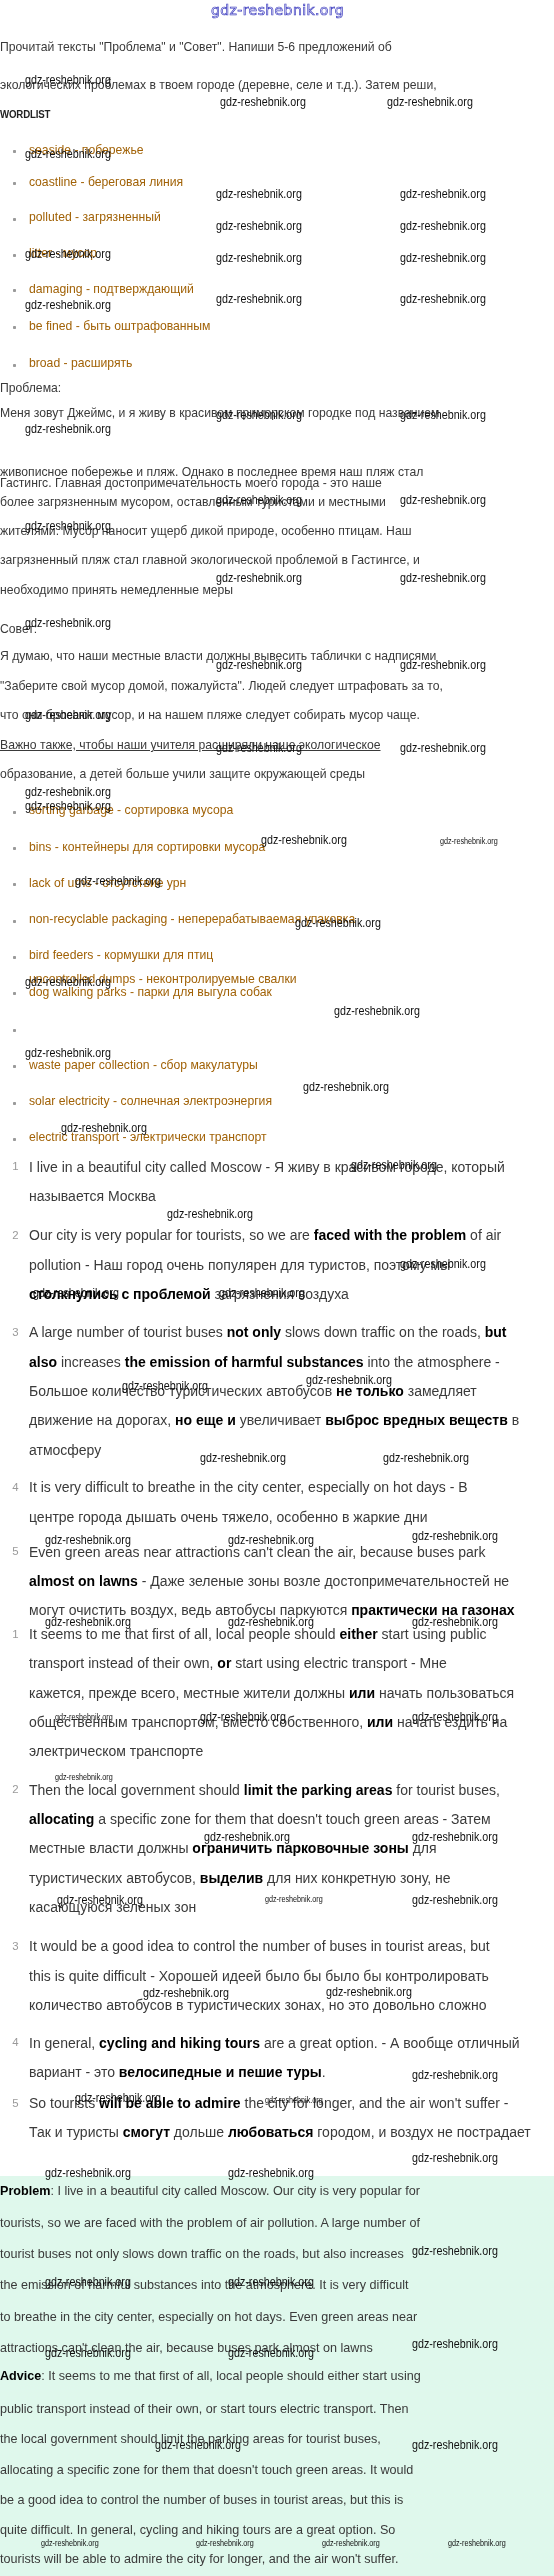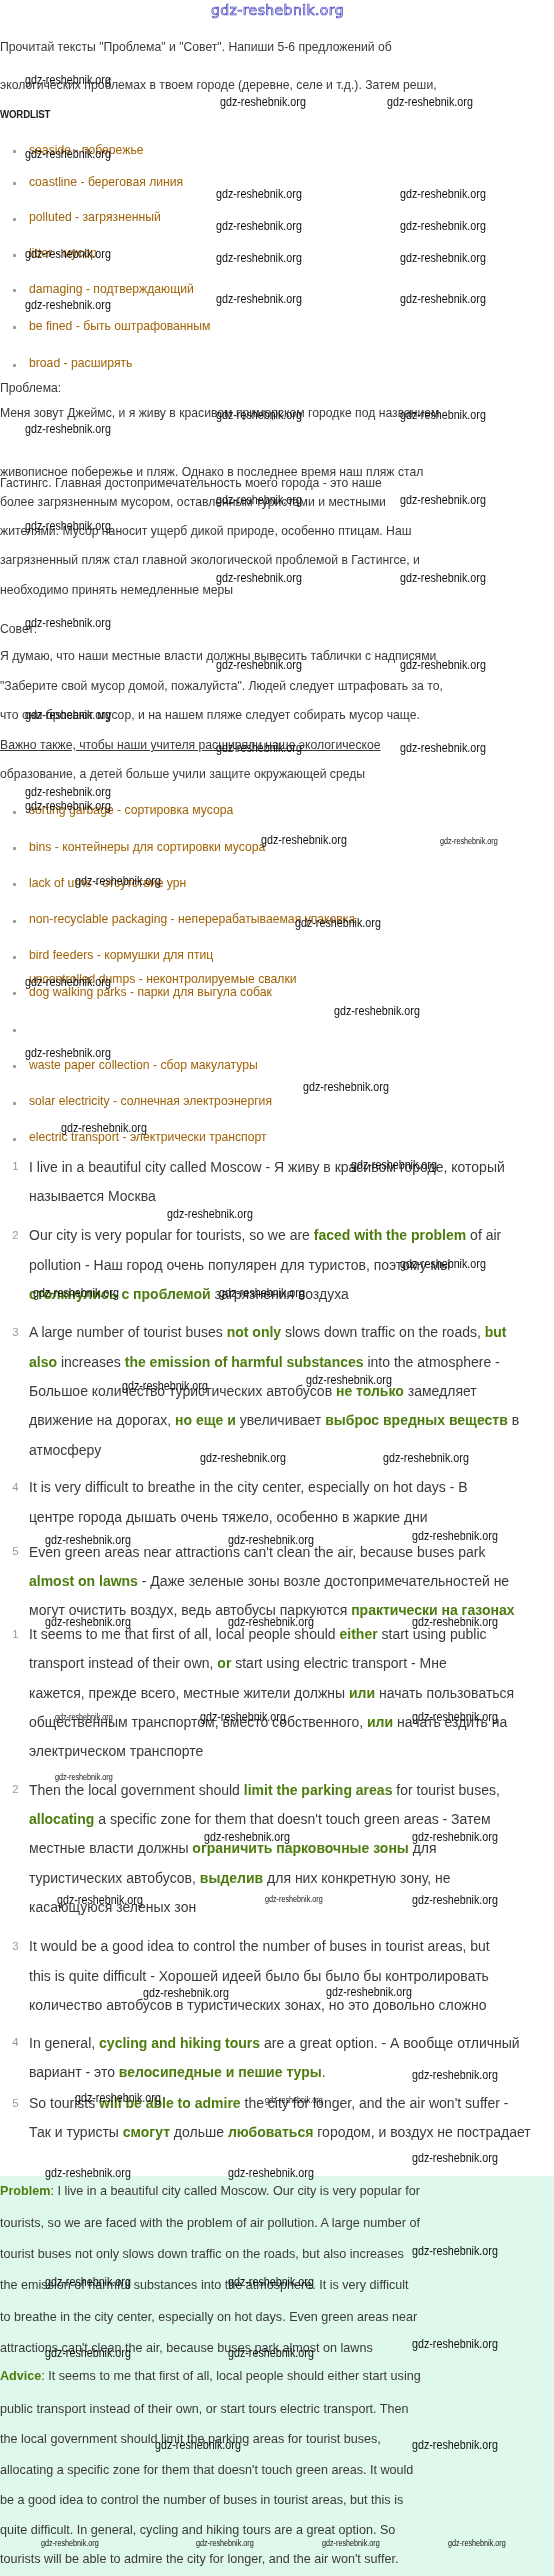--- a/index.html
+++ b/index.html
@@ -9,21 +9,21 @@
   .site-logo { position: absolute; left: 0; top: 1.6px; width: 555px; text-align: center;
                font-size: 14px; color: #ffffff; -webkit-text-stroke: 0.7px #3b3bbf; letter-spacing: 0.4px;
                font-family: "DejaVu Sans", sans-serif; }
   .txt { position: absolute; left: 0; font-size: 12.2px; line-height: 18px; color: #3a3a3a; white-space: nowrap; }
   .heading { position: absolute; left: 0; font-size: 11.4px; font-weight: bold; color: #222; letter-spacing: -0.2px;
              font-family: "Liberation Sans", sans-serif; transform: scaleX(0.85); transform-origin: left; }
   .bullet { position: absolute; left: 13px; width: 3.3px; height: 3.3px; background: #9a9a9a; border-radius: 0.8px; }
   .wl { position: absolute; left: 29px; font-size: 12.2px; color: #a16207; white-space: nowrap; }
   .num { position: absolute; left: 12.2px; font-size: 11.4px; color: #9a9a9a; }
   .line { position: absolute; left: 29px; font-size: 14px; color: #3a3a3a; white-space: nowrap; }
-  .line b, .gline b { color: #4d7c0f; }
+  .line b, .gline b { color: #000000; }
   .wm { position: absolute; font-family: "Liberation Sans", sans-serif; font-size: 12.2px; color: #111; white-space: nowrap;
         transform: scaleX(0.88); transform-origin: left; }
   .wm.sm { font-size: 8.2px; }
   .green { position: absolute; left: 0; top: 2176px; width: 555px; height: 400px; background: #dff8ec; }
   .gline { position: absolute; left: 0; font-size: 12.6px; color: #3a3a3a; white-space: nowrap; }
 </style>
 </head>
 <body>
 
 <div class="page">

